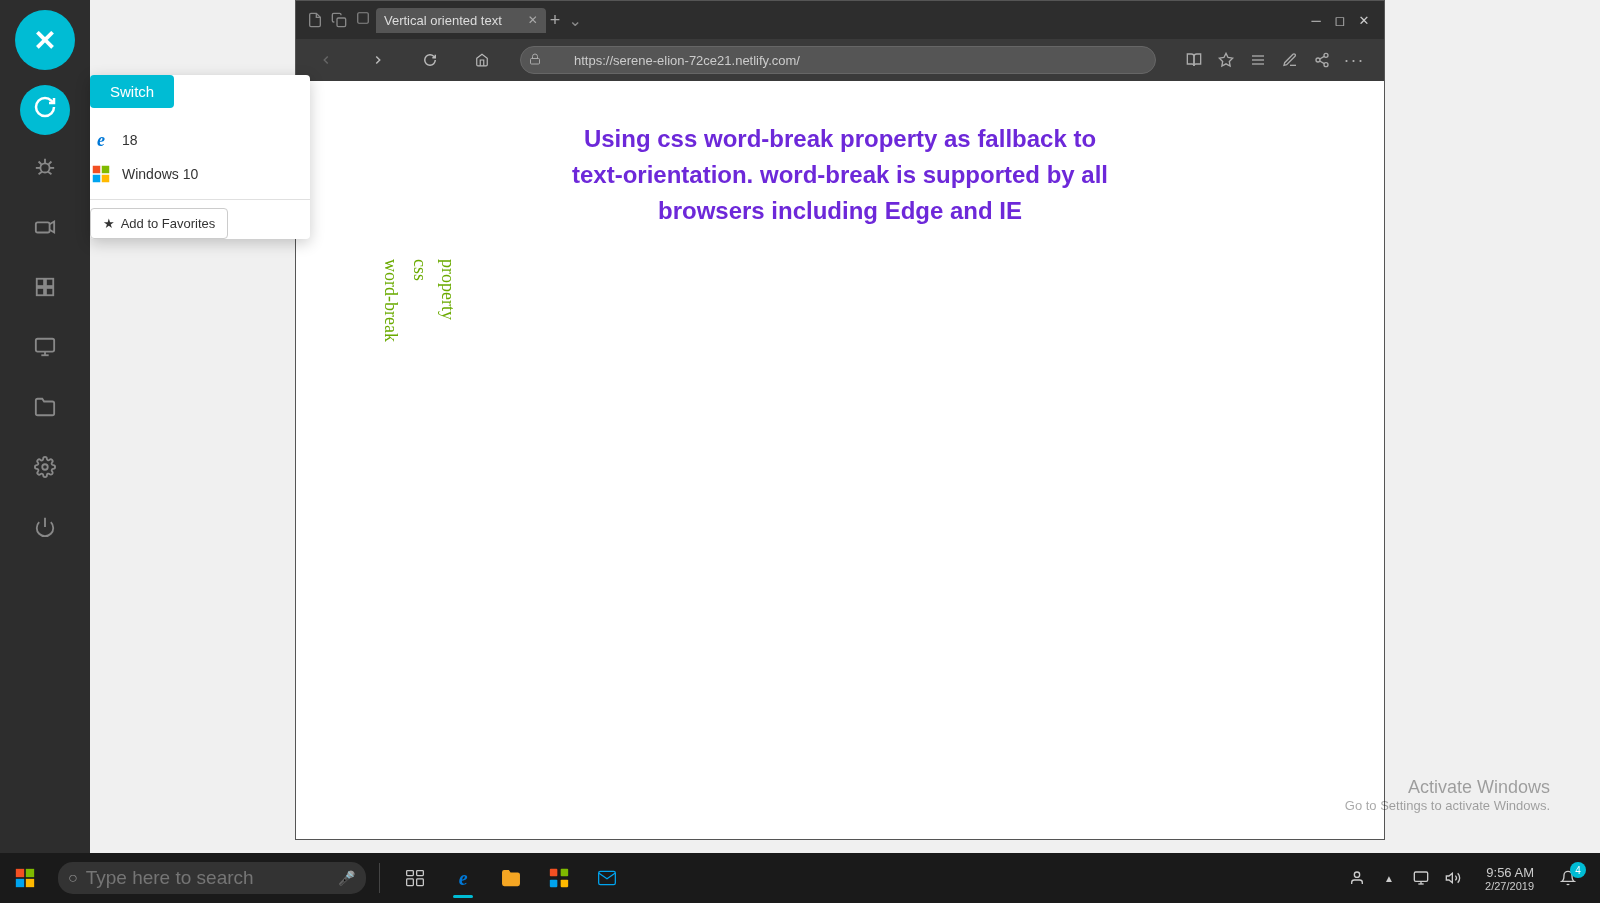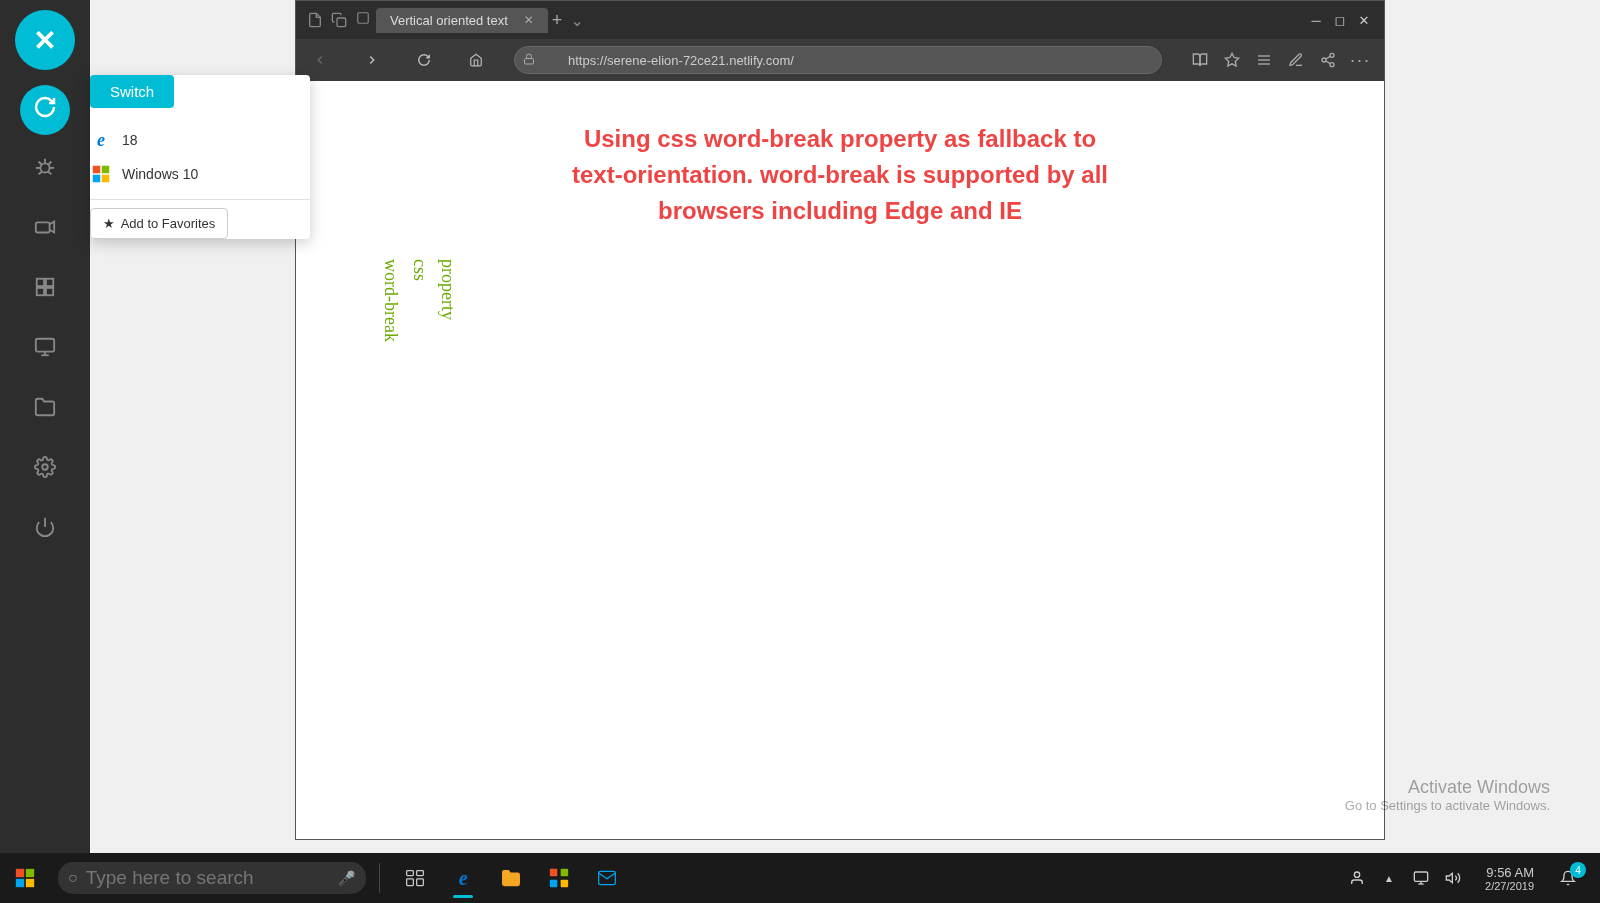--- a/index.html
+++ b/index.html
@@ -122,26 +122,26 @@
     }
     .tab-area {
       display: flex;
       align-items: center;
       flex: 1;
       gap: 4px;
     }
     .tab {
       background: #3c3c3c;
       color: #ddd;
-      padding: 5px 14px;
+      padding: 5px 8px;
       border-radius: 4px 4px 0 0;
       font-size: 13px;
       display: flex;
       align-items: center;
-      gap: 16px;
+      gap: 26px;
       min-width: 160px;
       max-width: 240px;
     }
     .tab.active { background: #555; }
     .tab-close { cursor: pointer; color: #aaa; font-size: 12px; }
     .tab-new { color: #aaa; cursor: pointer; font-size: 18px; }
     .tab-dropdown { color: #aaa; cursor: pointer; }
     .titlebar-window-btns {
       display: flex;
       gap: 4px;
@@ -153,21 +153,21 @@
       cursor: pointer;
       font-size: 13px;
     }
 
     
     .browser-addressbar {
       background: #3a3a3a;
       height: 42px;
       display: flex;
       align-items: center;
-      padding: 0 10px;
+      padding: 0 16px;
       gap: 24px;
       flex-shrink: 0;
     }
     .nav-btn {
       width: 28px; height: 28px;
       display: flex; align-items: center; justify-content: center;
       color: #bbb;
       cursor: pointer;
       font-size: 14px;
       border-radius: 50%;
@@ -213,21 +213,21 @@
     .page-content {
       flex: 1;
       background: white;
       overflow-y: auto;
       padding: 40px 60px;
     }
     .page-heading {
       text-align: center;
       font-weight: bold;
       font-size: 24px;
-      color: #ef4444;
+      color: #6d28d9;
       margin-bottom: 30px;
       line-height: 1.5;
     }
     .vertical-text-container {
       margin-top: 20px;
       margin-left: 20px;
     }
     .vertical-text {
       color: #6aaa00;
       font-size: 18px;

